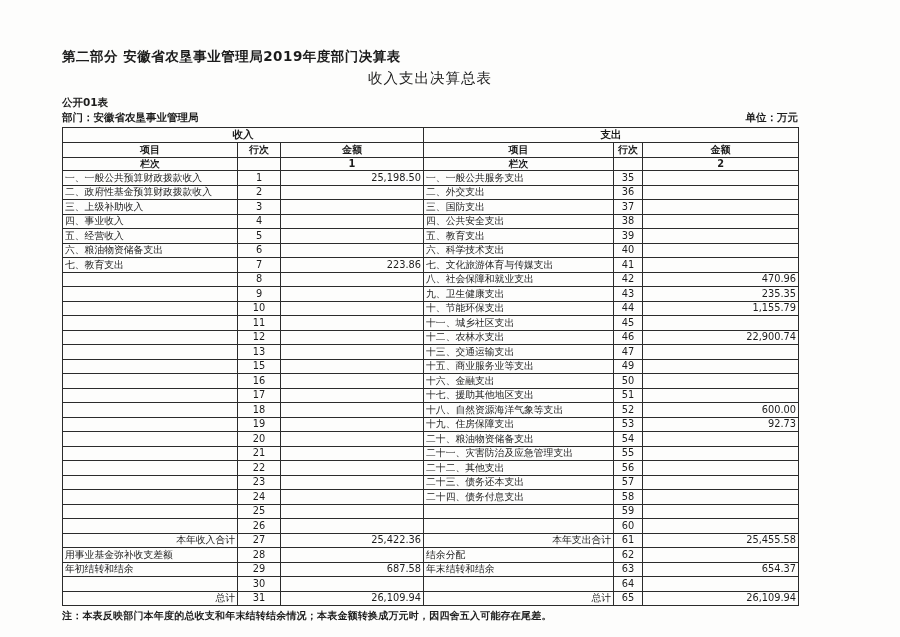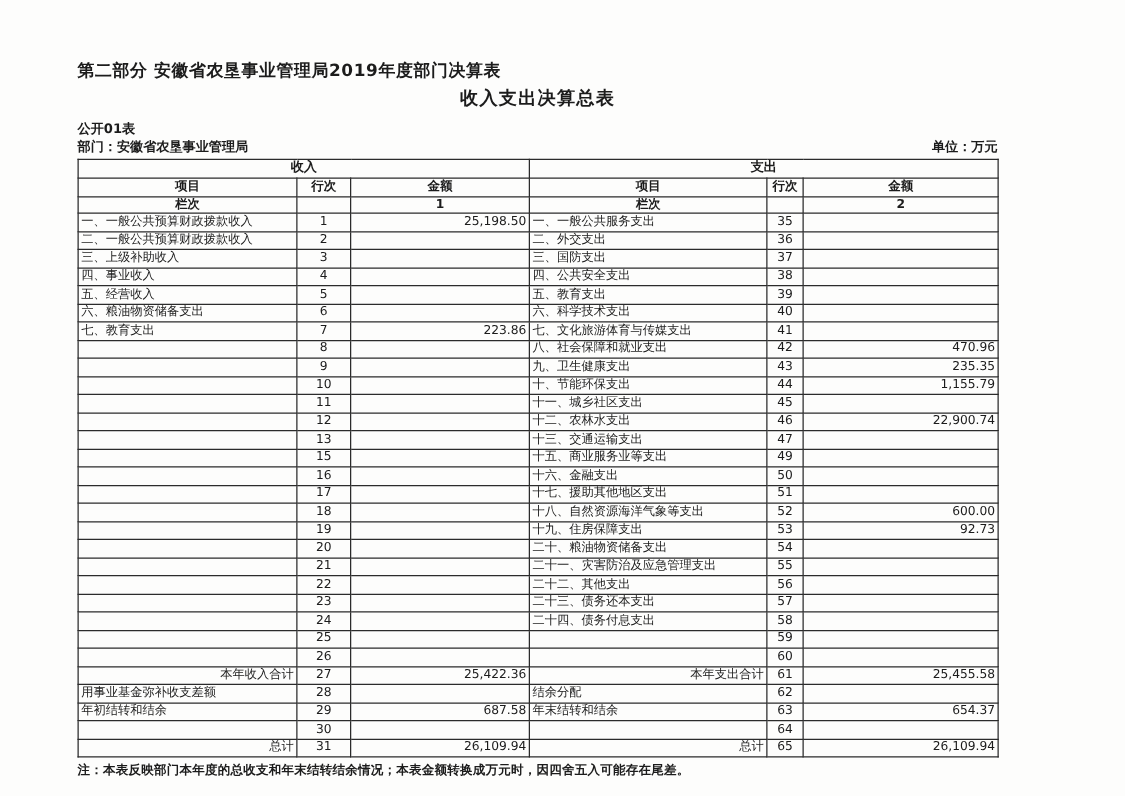--- a/index.html
+++ b/index.html
@@ -20,21 +20,21 @@
     width: 736px;
   }
   .doc-title {
     font-size: 13.5px;
     font-weight: bold;
     letter-spacing: 0.5px;
     margin: 0;
   }
   .doc-subtitle {
     font-size: 14.5px;
-    font-weight: bold;
+    font-weight: normal;
     text-align: center;
     letter-spacing: 1px;
     margin: 3px 0 0 0;
   }
   .form-code {
     text-align: left;
     font-size: 10.5px;
     font-weight: bold;
     margin-top: 8px;
   }
@@ -128,21 +128,21 @@
       <tbody>
           <tr>
             <td class="c-item">一、一般公共预算财政拨款收入</td>
             <td class="c-line">1</td>
             <td class="c-amount">25,198.50</td>
             <td class="c-item">一、一般公共服务支出</td>
             <td class="c-line">35</td>
             <td class="c-amount"></td>
           </tr>
           <tr>
-            <td class="c-item">二、一般公共预算财政拨款收入</td>
+            <td class="c-item">二、政府性基金预算财政拨款收入</td>
             <td class="c-line">2</td>
             <td class="c-amount"></td>
             <td class="c-item">二、外交支出</td>
             <td class="c-line">36</td>
             <td class="c-amount"></td>
           </tr>
           <tr>
             <td class="c-item">三、上级补助收入</td>
             <td class="c-line">3</td>
             <td class="c-amount"></td>

